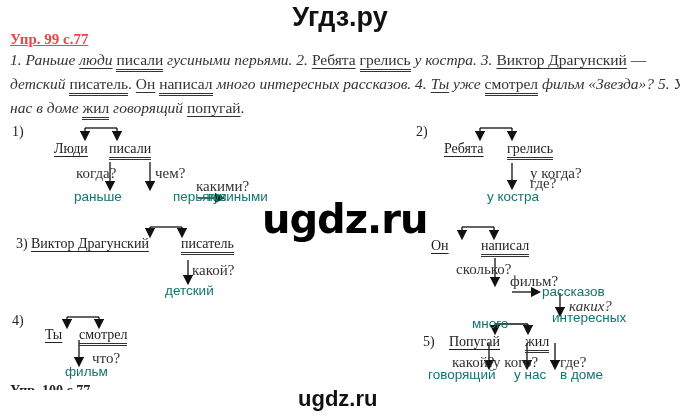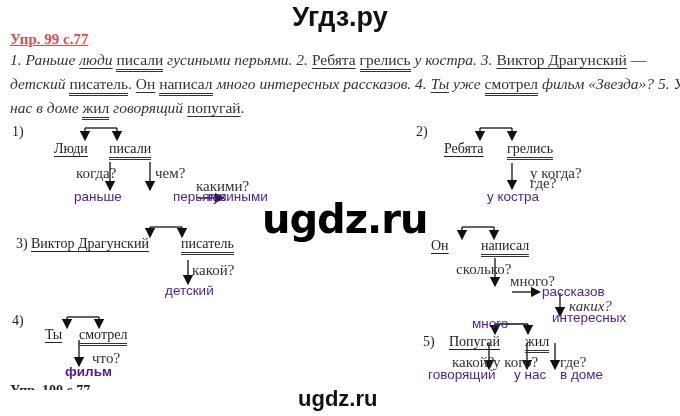--- a/index.html
+++ b/index.html
@@ -7,21 +7,21 @@
     body { position: relative; font-family: "Liberation Serif", serif; color: #222; }
     .abs { position: absolute; white-space: nowrap; }
     .site-title { font-family: "Liberation Sans", sans-serif; font-weight: bold; font-size: 27px; color: #111; left: 0; width: 680px; text-align: center; top: 2px; }
     .ex-title { font-weight: bold; text-decoration: underline; font-size: 15px; left: 10px; top: 31px; color: #ef4444; }
     .line { font-size: 15.5px; left: 10px; color: #333; }
     .it { font-style: italic; }
     .subj { text-decoration: underline; text-underline-offset: 3px; }
     .pred { border-bottom: 3px double #333; padding-bottom: 1px; }
     .num { font-size: 14px; color: #222; }
     .w { font-size: 14px; color: #222; }
-    .w-sans { font-family: "Liberation Sans", sans-serif; font-size: 13.5px; color: #4c1d95; }
+    .w-sans { font-family: "Liberation Sans", sans-serif; font-size: 13.5px; color: #0f766e; }
     .q { font-size: 15px; color: #333; }
     .ul { text-decoration: underline; text-underline-offset: 3px; }
     .dul { border-bottom: 3px double #333; padding-bottom: 0px; }
     .wm-big { font-family: "DejaVu Sans", sans-serif; font-weight: bold; font-size: 40px; color: #000; letter-spacing: -1px; }
     .wm-small { font-family: "Liberation Sans", sans-serif; font-weight: bold; font-size: 22px; color: #111; }
     svg.arrows { position: absolute; left: 0; top: 0; }
   </style>
 </head>
 <body>
 
@@ -97,31 +97,31 @@
 
 <div class="abs num" style="left:16px;top:236px;">3)</div>
 <div class="abs w ul" style="left:31px;top:236px;">Виктор Драгунский</div>
 <div class="abs w dul" style="left:181px;top:236px;">писатель</div>
 <div class="abs q" style="left:192px;top:262px;">какой?</div>
 <div class="abs w-sans" style="left:165px;top:283px;">детский</div>
 
 <div class="abs w ul" style="left:431px;top:238px;">Он</div>
 <div class="abs w dul" style="left:481px;top:238px;">написал</div>
 <div class="abs q" style="left:456px;top:261px;">сколько?</div>
-<div class="abs q" style="left:510px;top:273px;">много?</div>
+<div class="abs q" style="left:510px;top:273px;">фильм?</div>
 <div class="abs w-sans" style="left:472px;top:284px;margin-top:32px;">много</div>
 <div class="abs w-sans" style="left:542px;top:284px;">рассказов</div>
 <div class="abs q" style="left:569px;top:298px;font-style:italic;">каких?</div>
 <div class="abs w-sans" style="left:552px;top:310px;">интересных</div>
 
 <div class="abs num" style="left:12px;top:313px;">4)</div>
 <div class="abs w ul" style="left:45px;top:327px;">Ты</div>
 <div class="abs w dul" style="left:79px;top:327px;">смотрел</div>
 <div class="abs q" style="left:92px;top:350px;">что?</div>
-<div class="abs w-sans" style="left:65px;top:364px;font-weight:bold;">фильм</div>
+<div class="abs w-sans" style="left:65px;top:364px;">фильм</div>
 
 <div class="abs num" style="left:423px;top:334px;">5)</div>
 <div class="abs w ul" style="left:449px;top:334px;">Попугай</div>
 <div class="abs w dul" style="left:525px;top:334px;">жил</div>
 <div class="abs q" style="left:452px;top:354px;">какой?</div>
 <div class="abs q" style="left:493px;top:354px;">у кого?</div>
 <div class="abs q" style="left:560px;top:354px;">где?</div>
 <div class="abs w-sans" style="left:428px;top:367px;">говорящий</div>
 <div class="abs w-sans" style="left:514px;top:367px;">у нас</div>
 <div class="abs w-sans" style="left:560px;top:367px;">в доме</div>

